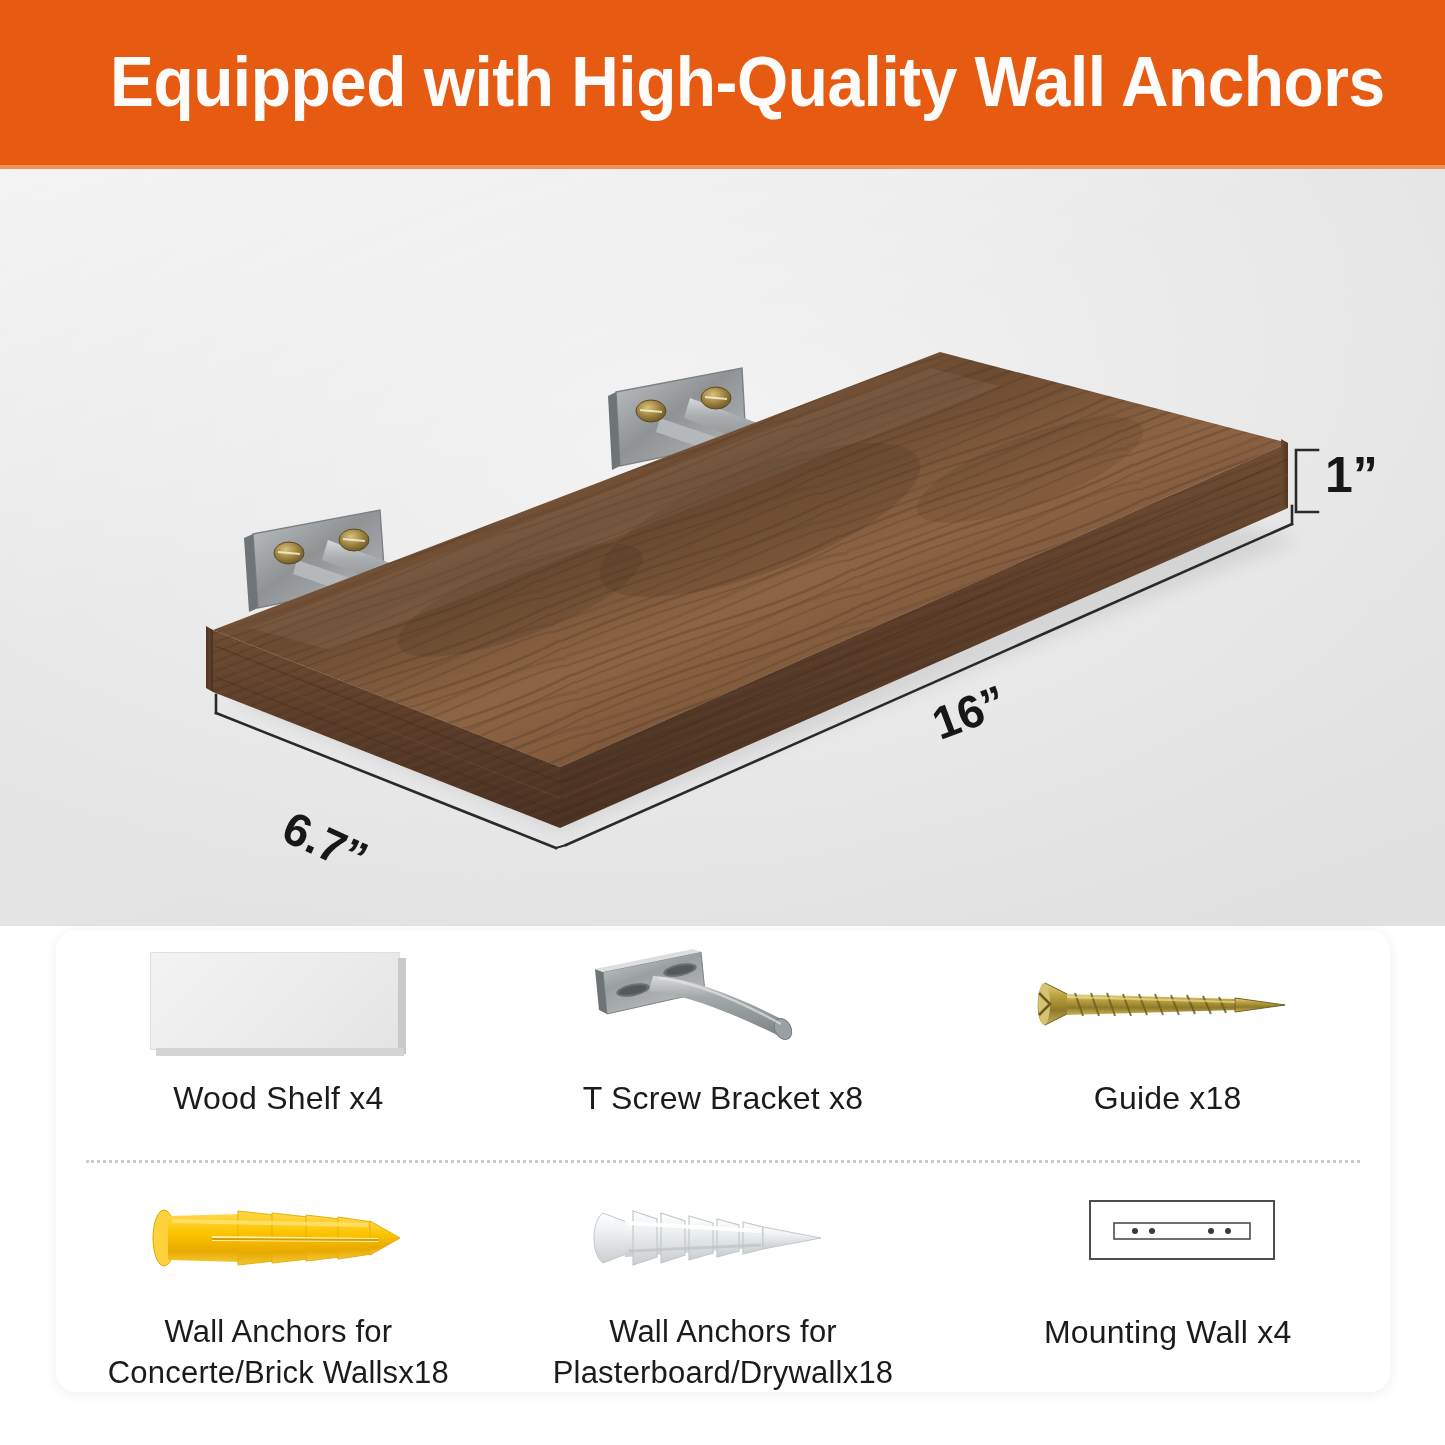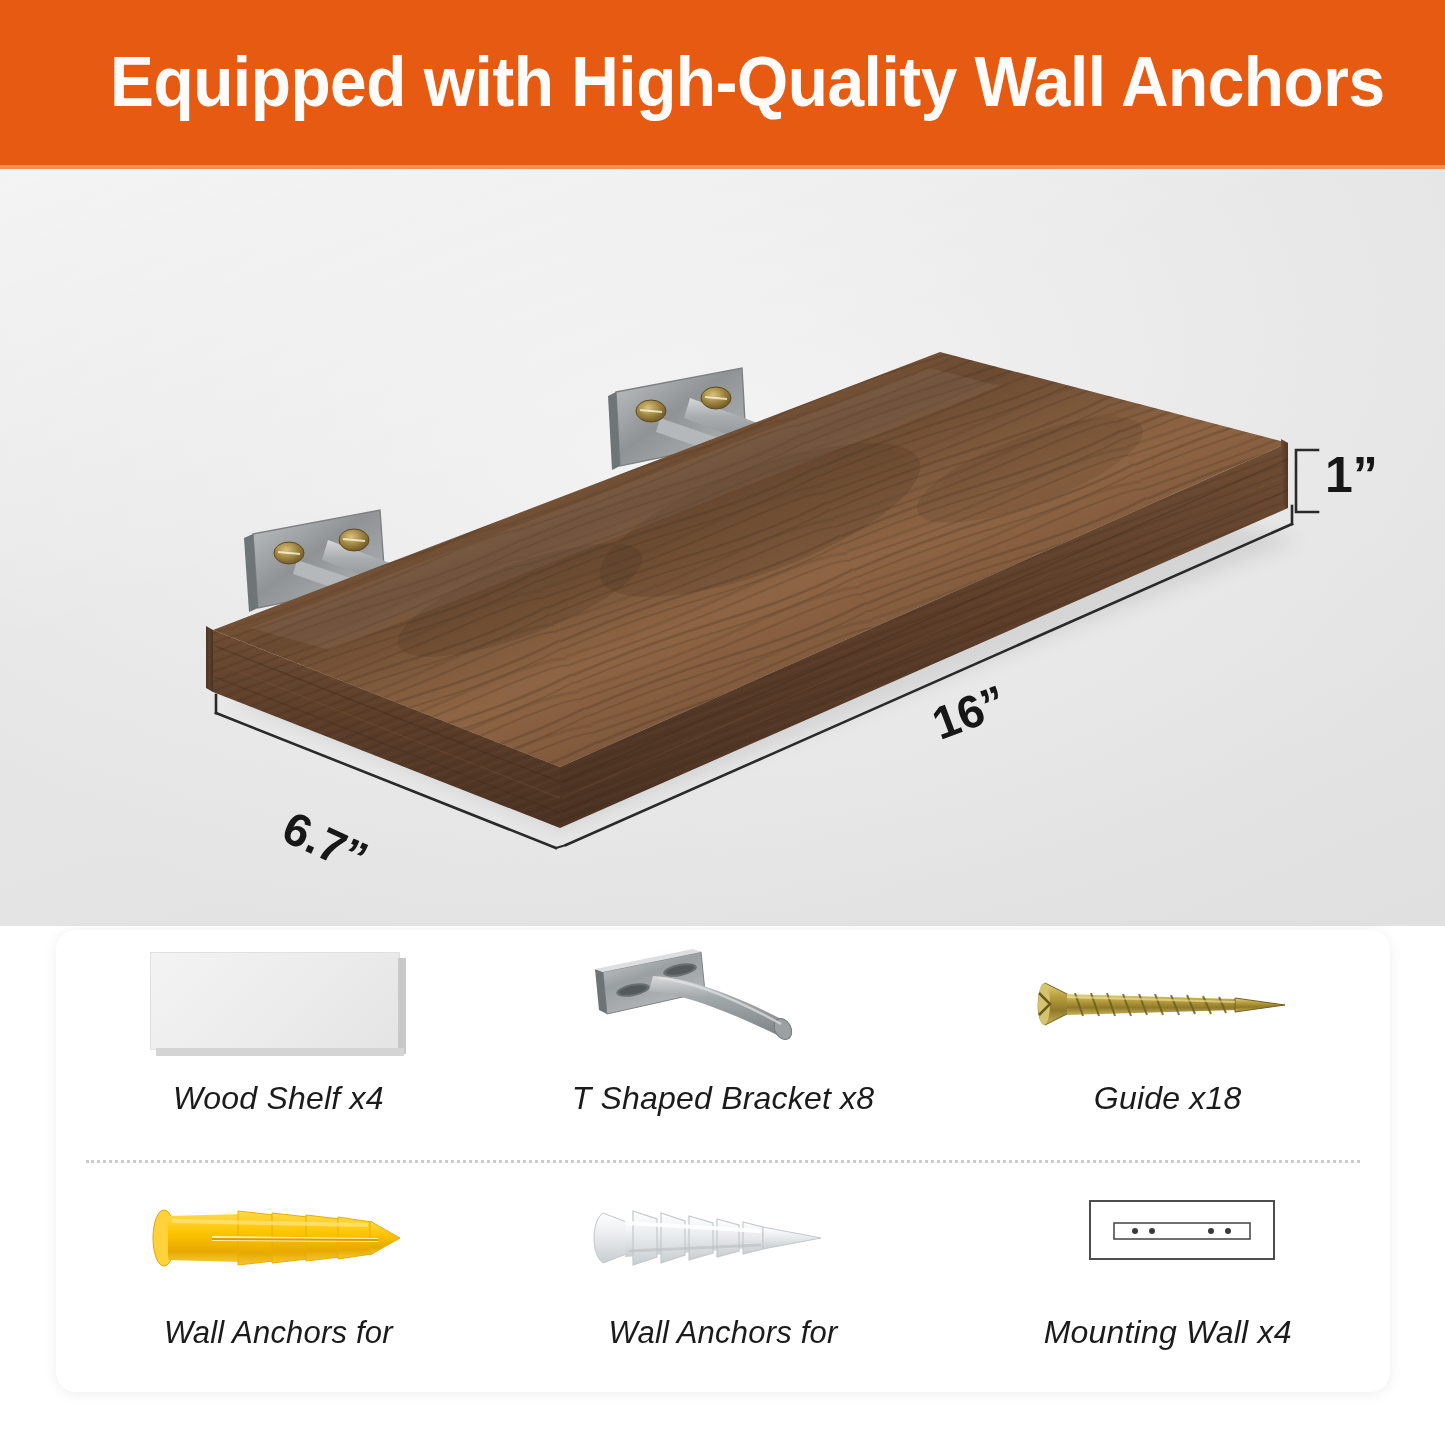--- a/index.html
+++ b/index.html
@@ -53,21 +53,20 @@
   }
   .dim-1{left:1325px;top:446px;font-size:50px;}
   .dim-16{left:925px;top:700px;font-size:46px;transform:rotate(-20.5deg);transform-origin:left top;}
   .dim-67{left:297px;top:800px;font-size:46px;transform:rotate(24.5deg);transform-origin:left top;}
 
   
   .card{
     position:absolute;left:56px;top:930px;width:1334px;height:462px;
     background:#ffffff;border-radius:20px;
     box-shadow:0 2px 14px rgba(0,0,0,.07);
-    font-style:italic;
   }
   .card-row{
     position:absolute;left:0;width:1334px;height:215px;
     display:flex;
   }
   .row-top{top:14px;}
   .row-bottom{top:248px;}
   .divider{
     position:absolute;left:30px;top:230px;width:1274px;height:0;
     border-top:3px dotted #cbcbcb;
@@ -309,21 +308,21 @@
             <ellipse cx="60" cy="46" rx="17" ry="6" fill="#6a6f71" transform="rotate(-11 60 46)"></ellipse>
             <ellipse cx="60" cy="46" rx="14" ry="4" fill="#54595b" transform="rotate(-11 60 46)"></ellipse>
             <ellipse cx="107" cy="26" rx="17" ry="6" fill="#6a6f71" transform="rotate(-11 107 26)"></ellipse>
             <ellipse cx="107" cy="26" rx="14" ry="4" fill="#54595b" transform="rotate(-11 107 26)"></ellipse>
 
             <path d="M80 32 C120 34 170 55 214 78 L206 92 C162 70 112 50 76 47 Z" fill="url(#pRod)"></path>
             <ellipse cx="210" cy="85" rx="8" ry="11" fill="#9ba0a2" stroke="#787d7f" stroke-width="1" transform="rotate(-28 210 85)"></ellipse>
             <path d="M86 34 C124 38 168 58 208 80" stroke="#e2e4e5" stroke-width="2.4" fill="none" opacity=".7"></path>
           </svg>
         </div>
-        <div class="cell-label">T Shaped Bracket x8</div>
+        <div class="cell-label">T Screw Bracket x8</div>
       </div>
 
       <div class="cell">
         <div class="cell-art">
           <svg class="art-svg" width="290" height="110" viewBox="0 0 290 110">
             <defs>
               <linearGradient id="gScrew" x1="0" y1="0" x2="0" y2="1">
                 <stop offset="0%" stop-color="#e4d489"></stop>
                 <stop offset="30%" stop-color="#bba23f"></stop>
                 <stop offset="65%" stop-color="#8f7a2a"></stop>
@@ -385,20 +384,21 @@
             <path d="M242 38 L272 55 L242 72 Z" fill="url(#yAnchor)" stroke="#e8ae06" stroke-width="1"></path>
 
             <path d="M84 53 L250 55 L250 59 L84 58 Z" fill="#fff3b0" opacity=".95"></path>
             <path d="M84 56 L250 57" stroke="#d99c00" stroke-width="2"></path>
 
             <path d="M44 38 L240 42" stroke="#ffe680" stroke-width="4" opacity=".7"></path>
           </svg>
         </div>
         <div class="cell-label two-line">
           <span>Wall Anchors for</span><br>
+          <span>Concerte/Brick Wallsx18</span>
         </div>
       </div>
 
       <div class="cell">
         <div class="cell-art">
           <svg class="art-svg" width="300" height="110" viewBox="0 0 300 110">
             <defs>
               <linearGradient id="wAnchor" x1="0" y1="0" x2="0" y2="1">
                 <stop offset="0%" stop-color="#ffffff"></stop>
                 <stop offset="45%" stop-color="#e9ecee"></stop>
@@ -418,20 +418,21 @@
               <path d="M170 39 L190 44 L190 66 L170 71 Z"></path>
             </g>
 
             <path d="M190 44 L248 55 L190 66 Z" fill="url(#wAnchor)" stroke="#c3c8cb" stroke-width="1"></path>
             <path d="M56 40 L188 48" stroke="#ffffff" stroke-width="4" opacity=".9"></path>
             <path d="M56 68 L188 62" stroke="#b9bfc3" stroke-width="3" opacity=".6"></path>
           </svg>
         </div>
         <div class="cell-label two-line">
           <span>Wall Anchors for</span><br>
+          <span>Plasterboard/Drywallx18</span>
         </div>
       </div>
 
       <div class="cell">
         <div class="cell-art">
           <svg class="art-svg" width="300" height="110" viewBox="0 0 300 110">
             <rect x="72" y="18" width="184" height="58" fill="#ffffff" stroke="#4d4d4d" stroke-width="2"></rect>
             <rect x="96" y="40" width="136" height="16" fill="#ffffff" stroke="#4d4d4d" stroke-width="1.6"></rect>
             <circle cx="117" cy="48" r="3" fill="#3a3a3a"></circle>
             <circle cx="134" cy="48" r="3" fill="#3a3a3a"></circle>

